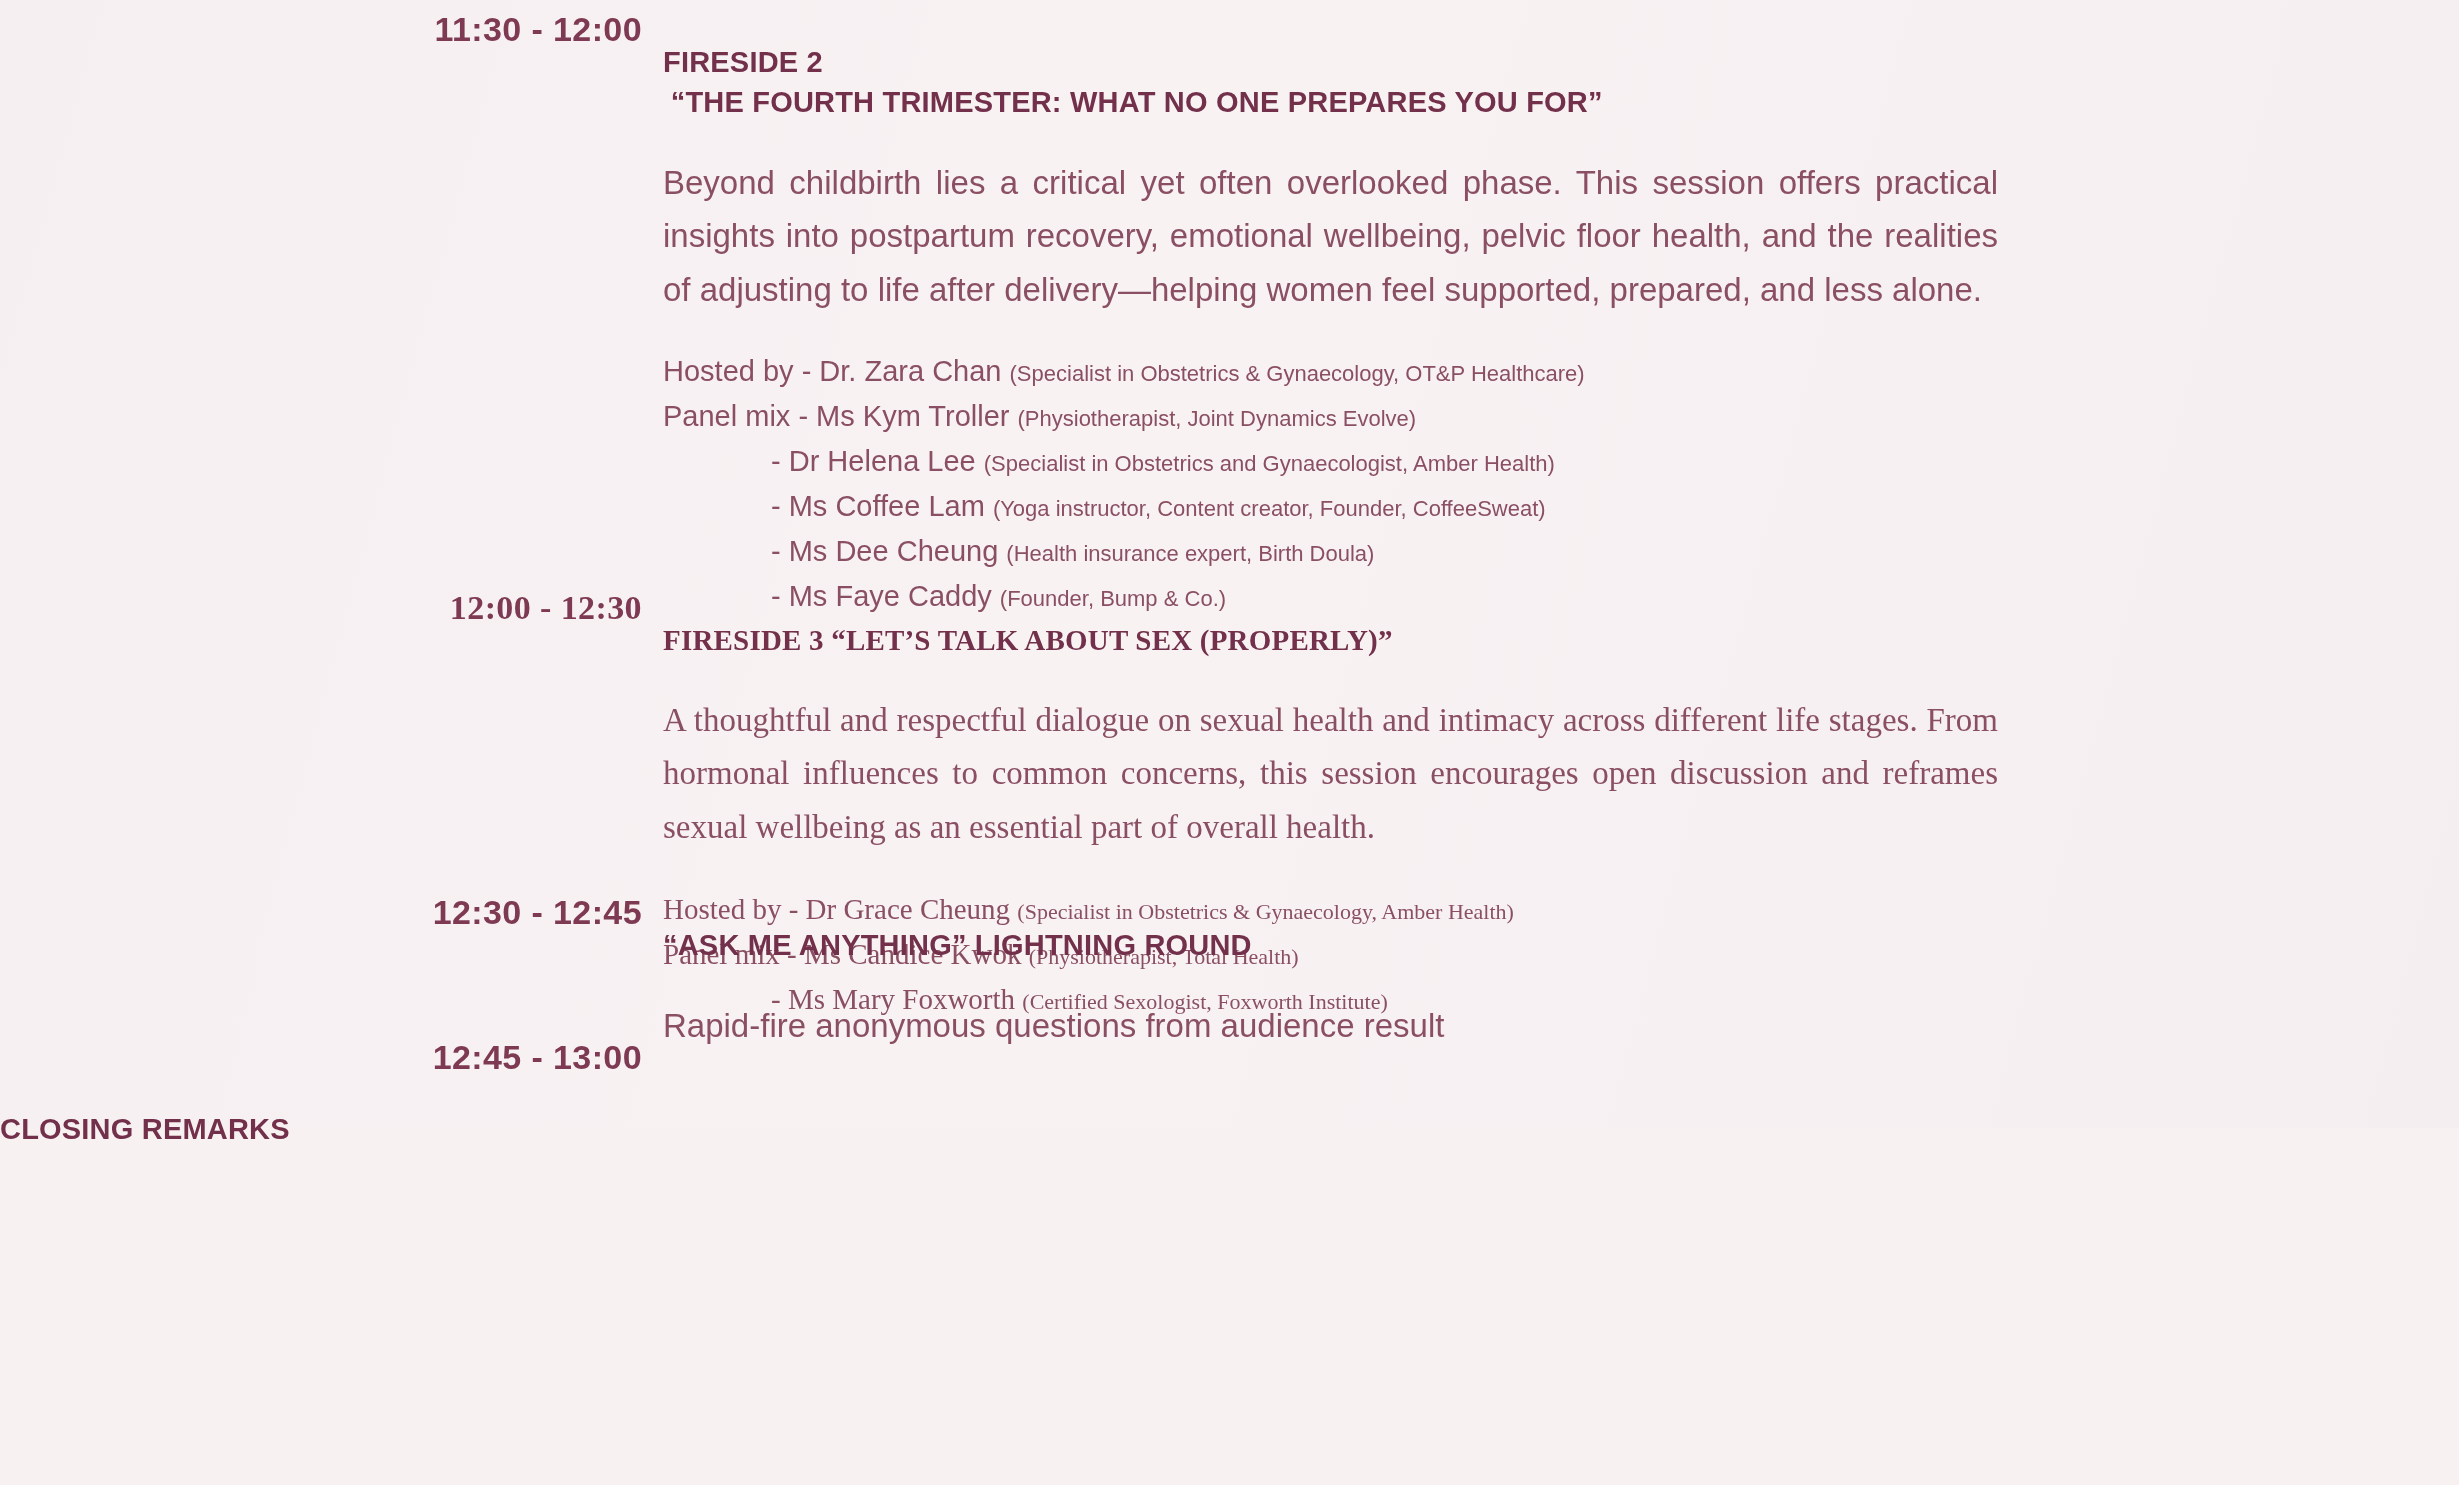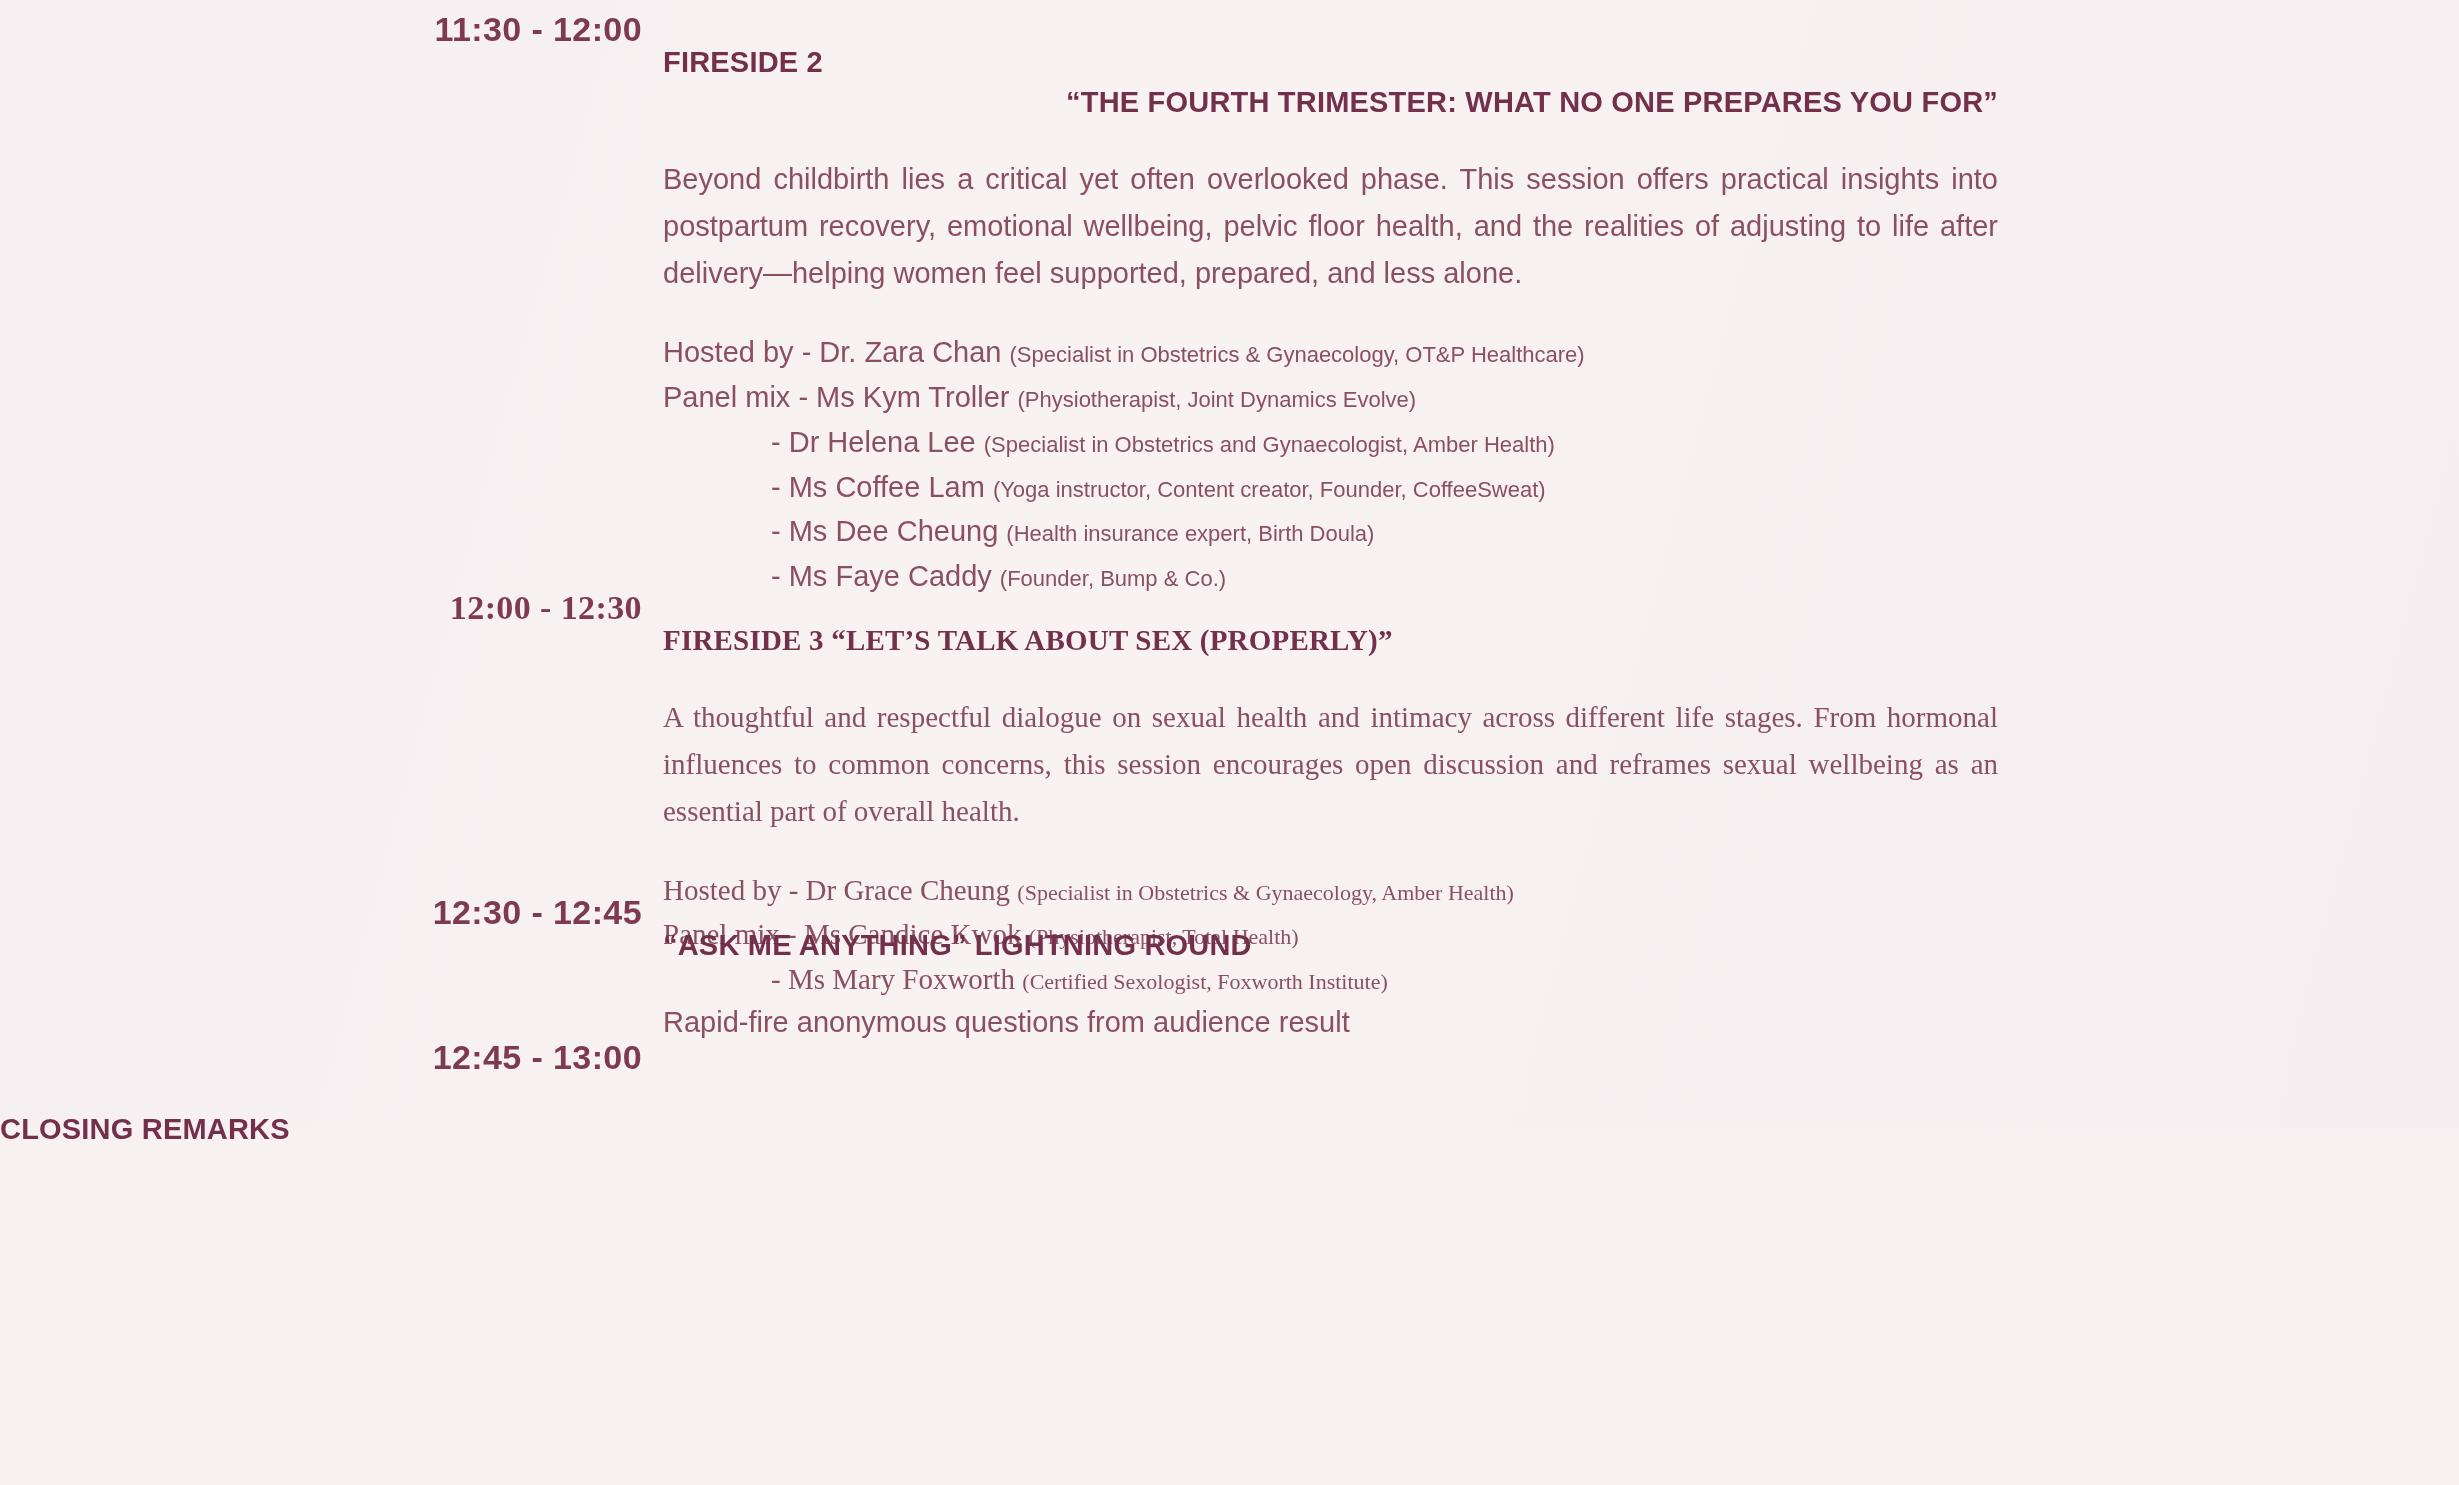--- a/index.html
+++ b/index.html
@@ -52,24 +52,23 @@
   .session-title {
     font-size: 29px;
     font-weight: bold;
     color: #73304a;
     line-height: 1.4;
     letter-spacing: 0.2px;
   }
   .session-title .line2 {
     display: block;
     padding-left: 7.7px;
-    text-align: right;
   }
   .desc {
-    font-size: 29px;
+    font-size: 33px;
     line-height: 1.62;
     color: #8a4f63;
     text-align: justify;
     font-weight: 400;
   }
   .people {
     font-size: 29px;
     line-height: 1.55;
     color: #8a4f63;
   }

